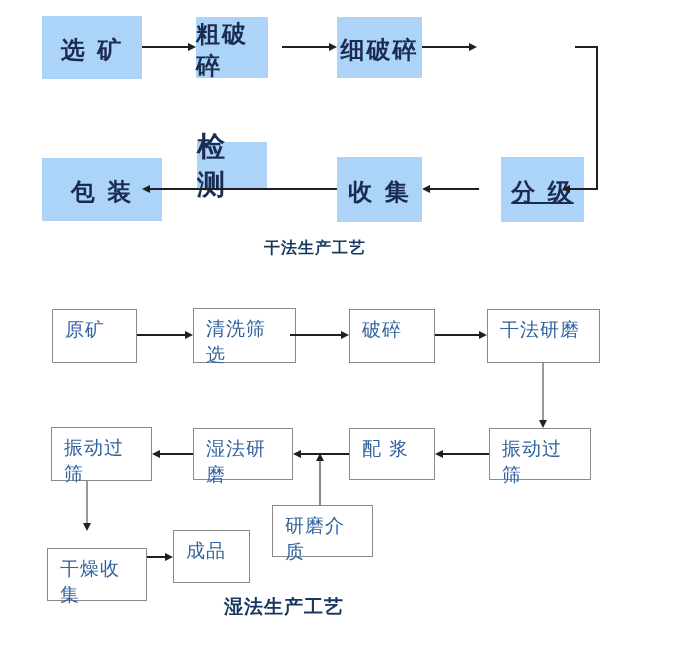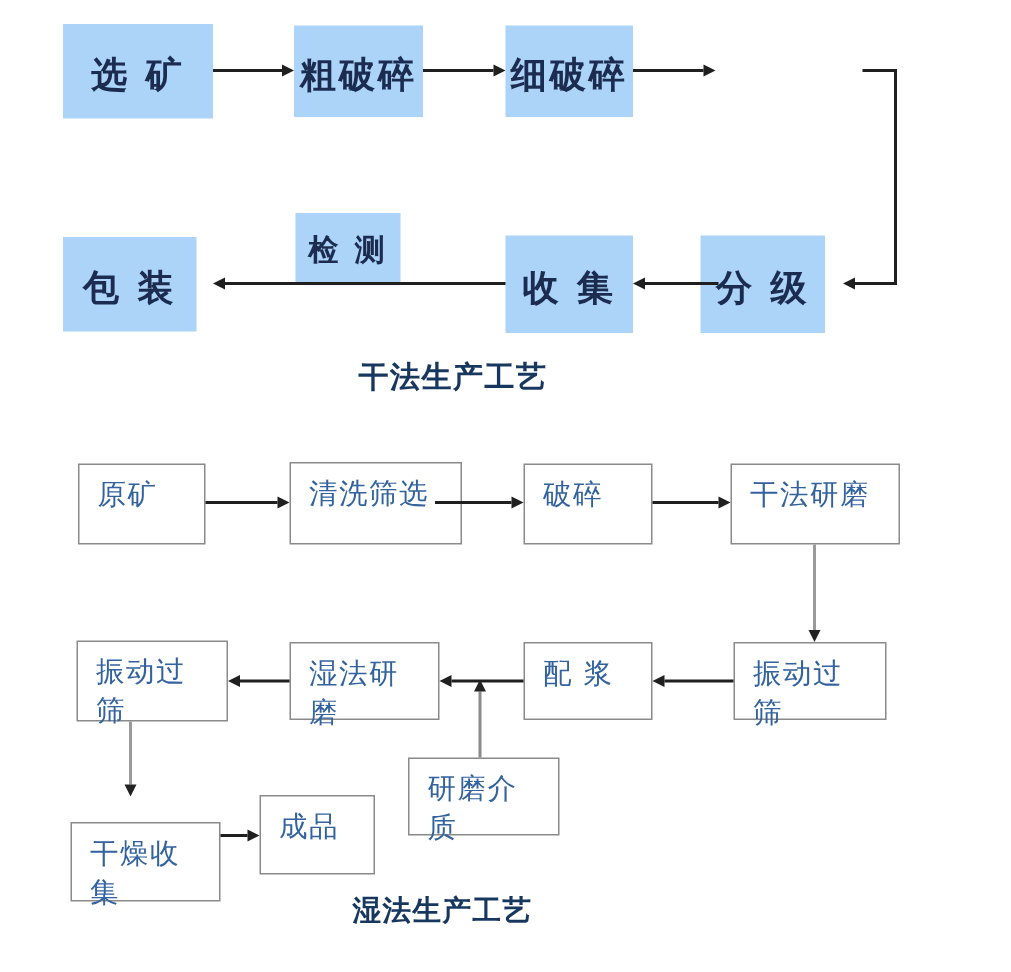--- a/index.html
+++ b/index.html
@@ -8,51 +8,51 @@
     font-family:"DejaVu Sans",sans-serif;
   }
   
   .bnode{
     position:absolute;background:#abd4f8;color:#1b2c50;
     font-size:24px;font-weight:bold;letter-spacing:2px;
     display:flex;align-items:center;justify-content:center;
     box-sizing:border-box;padding-top:5px;
   }
   #n-xuankuang{left:42px;top:16px;width:100px;height:63px;}
-  #n-cuposui{left:196px;top:17px;width:86px;height:61px;}
+  #n-cuposui{left:196px;top:17px;width:72px;height:61px;}
   #n-xiposui{left:337px;top:17px;width:85px;height:61px;}
   #n-yanmo{left:477px;top:16px;width:98px;height:63px;}
-  #n-jiance{left:197px;top:142px;width:70px;height:48px;font-size:20px;padding-top:0;}
-  #n-baozhuang{left:42px;top:158px;width:89px;height:63px;}
+  #n-jiance{left:197px;top:142px;width:70px;height:48px;font-size:28px;padding-top:0;}
+  #n-baozhuang{left:42px;top:158px;width:120px;height:63px;}
   #n-shouji{left:337px;top:157px;width:85px;height:65px;}
-  #n-fenji{left:467px;top:157px;width:83px;height:65px;}
+  #n-fenji{left:501px;top:157px;width:83px;height:65px;text-decoration:underline;}
   
   .wnode{
     position:absolute;background:#ffffff;border:1px solid #8a8a8a;color:#33639e;
     font-size:19px;letter-spacing:1px;box-sizing:border-box;
     padding:7px 16px 0 12px;
   }
   #n-yuankuang{left:52px;top:309px;width:85px;height:54px;}
-  #n-qingxi{left:193px;top:308px;width:115px;height:55px;}
+  #n-qingxi{left:193px;top:308px;width:103px;height:55px;}
   #n-posui{left:349px;top:309px;width:86px;height:54px;}
   #n-ganfa{left:487px;top:309px;width:113px;height:54px;}
   #n-fenjishouji{left:489px;top:428px;width:102px;height:52px;}
   #n-peijiang{left:349px;top:428px;width:86px;height:52px;}
   #n-shifa{left:193px;top:428px;width:100px;height:52px;}
   #n-zhendong{left:51px;top:427px;width:101px;height:54px;}
   #n-jiezhi{left:272px;top:505px;width:101px;height:52px;}
   #n-ganzao{left:47px;top:548px;width:100px;height:53px;}
   #n-chengpin{left:173px;top:530px;width:77px;height:53px;}
   
   .caption{
     position:absolute;width:300px;text-align:center;font-weight:bold;color:#17375e;
     font-family:"DejaVu Serif",serif;letter-spacing:1px;
   }
-  #caption-dry{left:152px;top:238px;font-size:20px;}
-  #caption-wet{left:145px;top:594px;font-size:19px;}
+  #caption-dry{left:165px;top:238px;font-size:16px;}
+  #caption-wet{left:134px;top:594px;font-size:19px;}
   
   .lin{position:absolute;background:#1f1f1f;}
   .hl{height:2px;}
   .vl{width:2px;}
   .gray{background:#9a9a9a;}
   .to-r::after{content:"";position:absolute;right:-8px;top:-3px;width:0;height:0;
     border-top:4px solid transparent;border-bottom:4px solid transparent;border-left:8px solid #1f1f1f;}
   .to-l::after{content:"";position:absolute;left:-8px;top:-3px;width:0;height:0;
     border-top:4px solid transparent;border-bottom:4px solid transparent;border-right:8px solid #1f1f1f;}
   .to-d::after{content:"";position:absolute;bottom:-8px;left:-3px;width:0;height:0;

